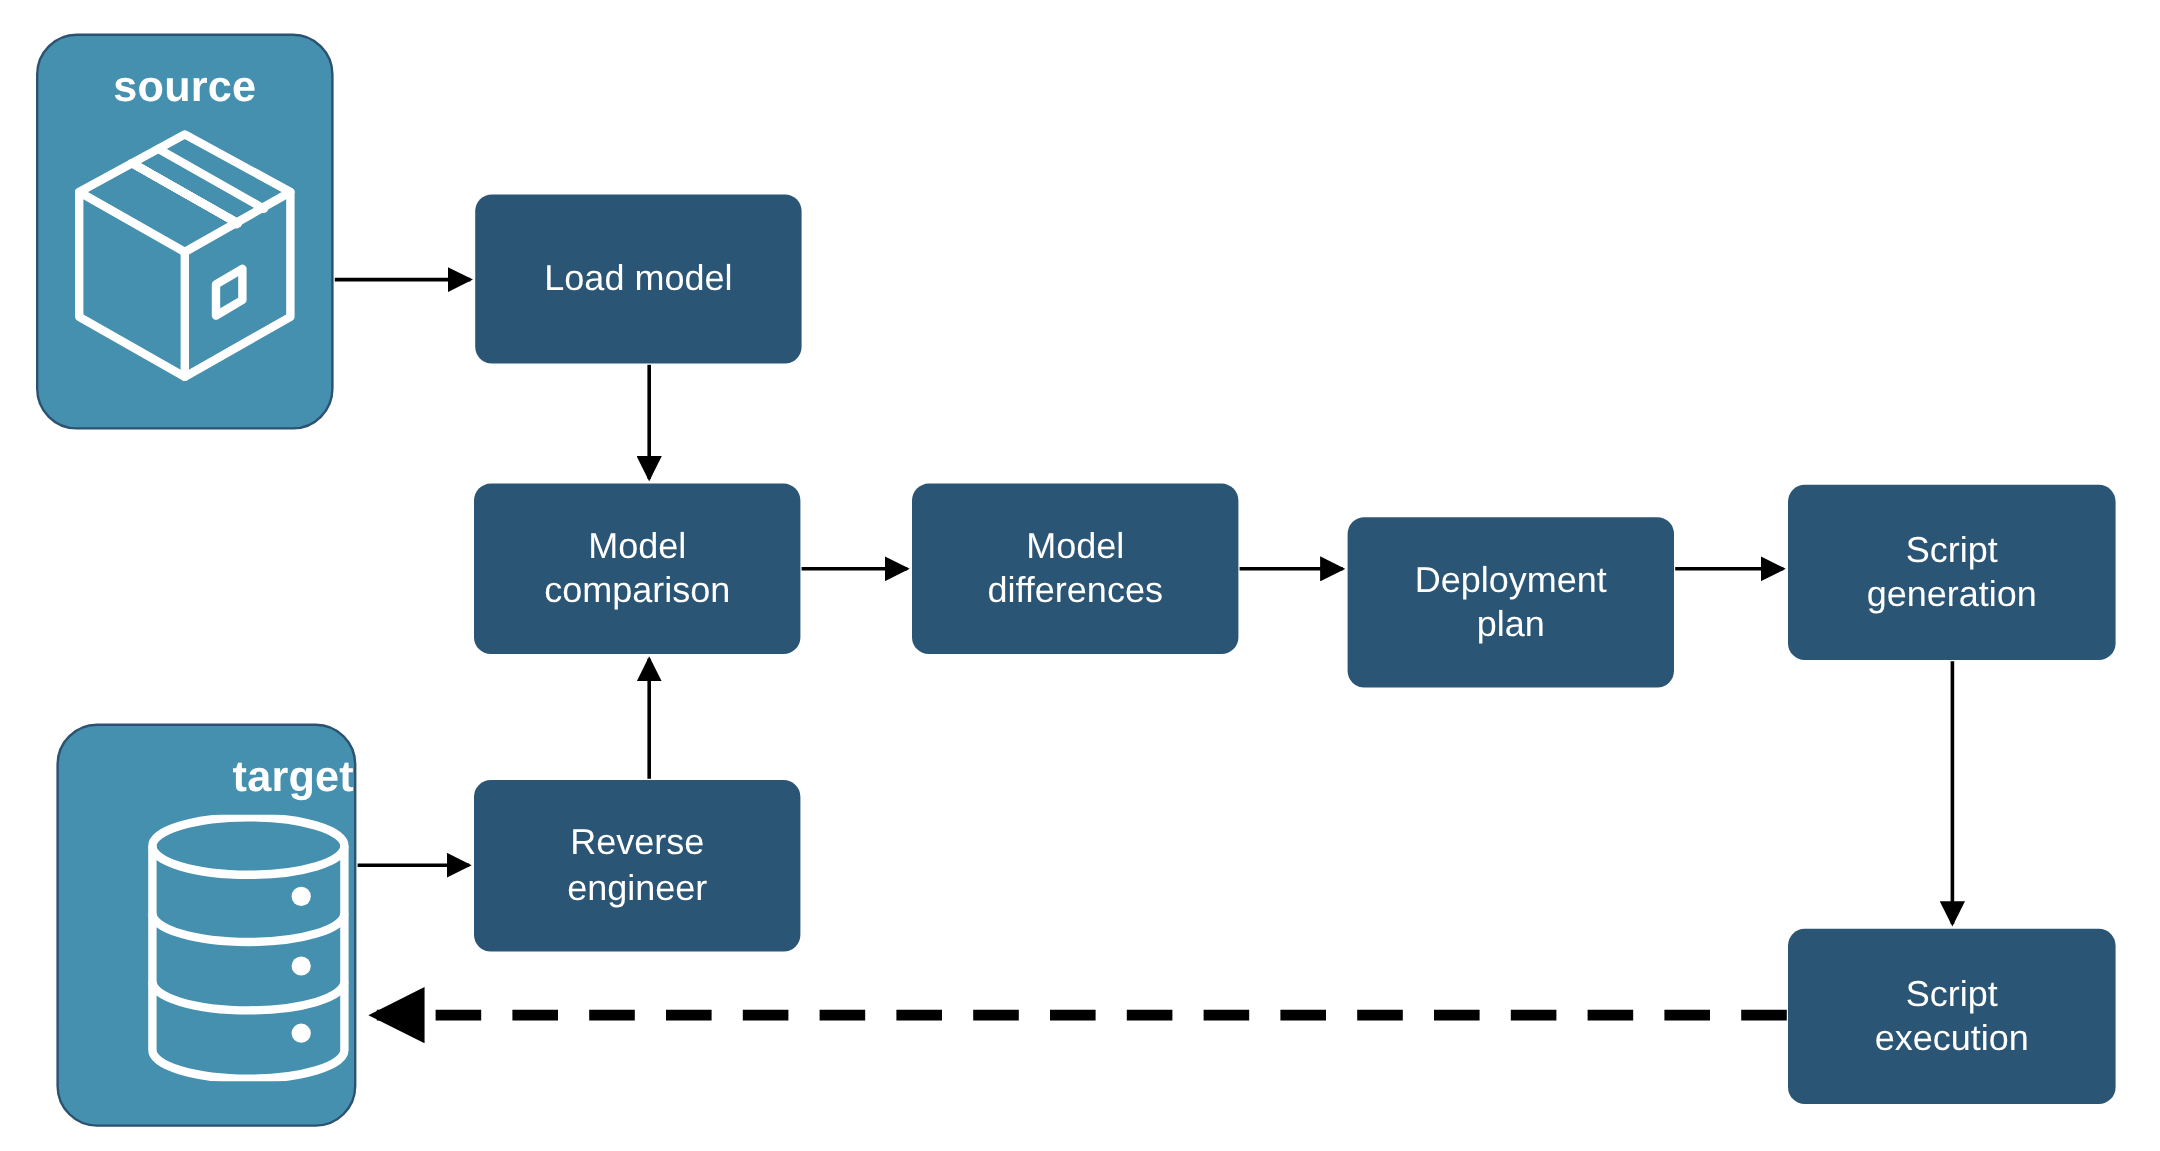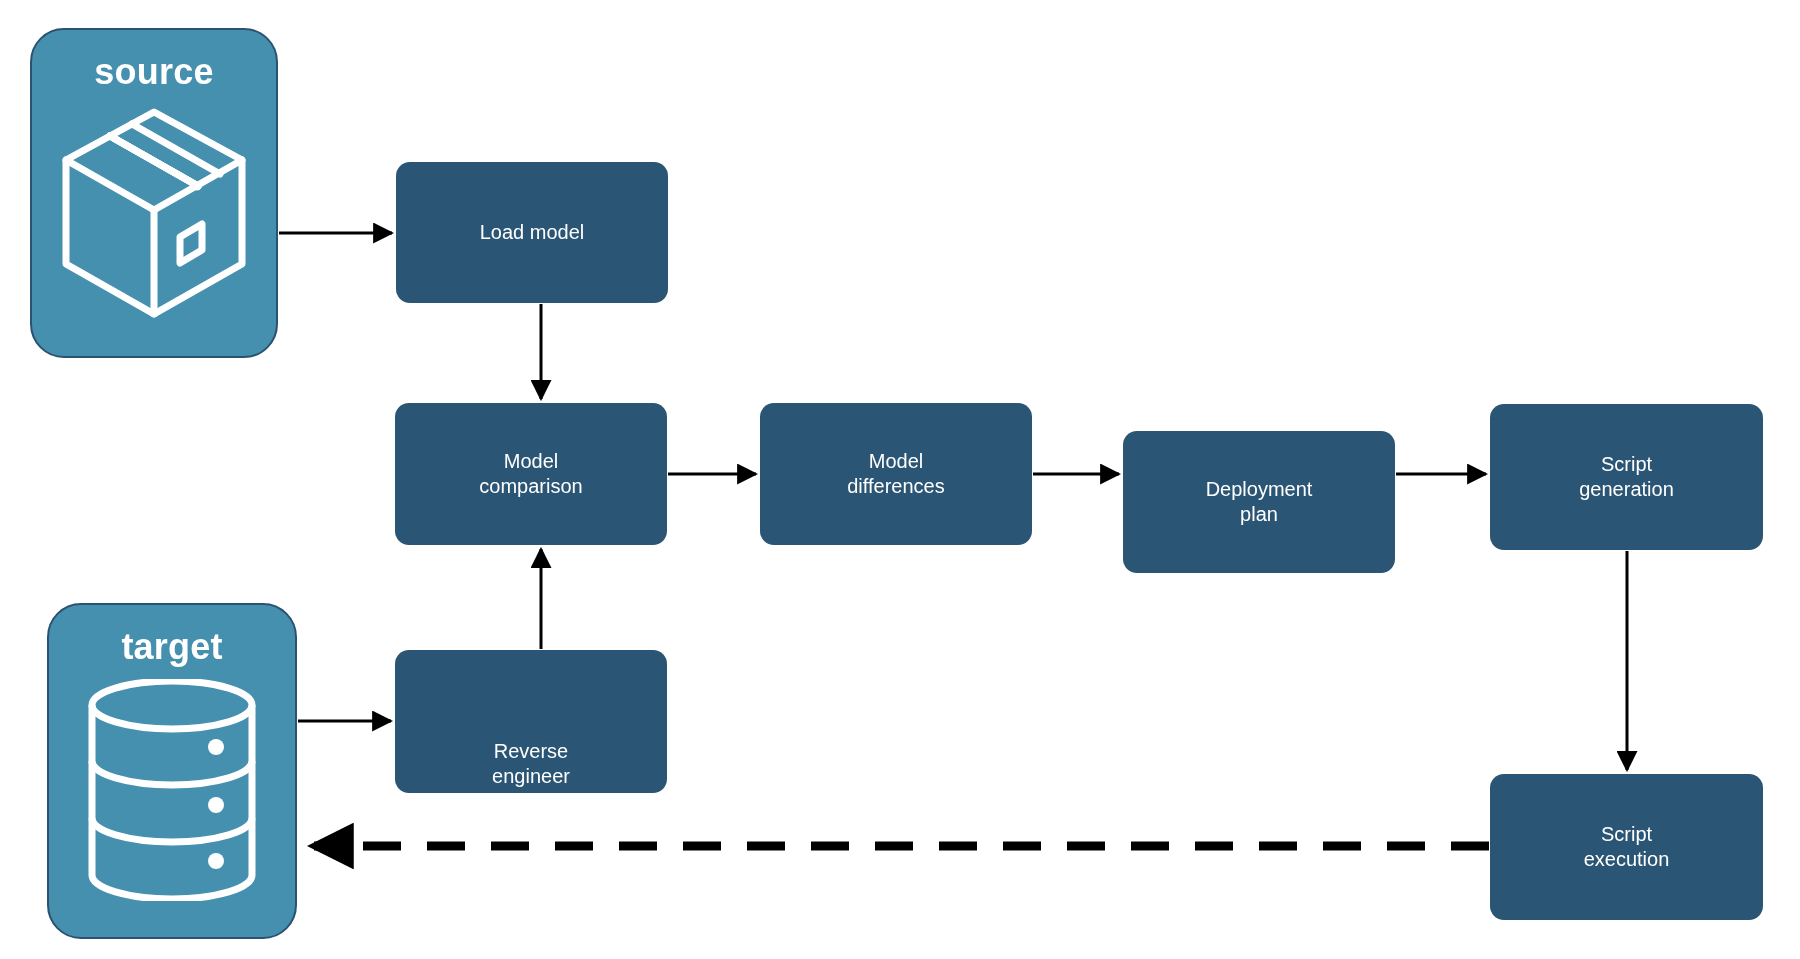--- a/index.html
+++ b/index.html
@@ -44,21 +44,21 @@
   .proc-box {
     position: absolute;
     background: #2B5574;
     border-radius: 14px;
     box-sizing: border-box;
     display: flex;
     align-items: center;
     justify-content: center;
     text-align: center;
     color: #ffffff;
-    font-size: 20px;
+    font-size: 30px;
     line-height: 1.24;
     padding: 4px 10px;
     user-select: none;
   }
   .proc-label {
     display: block;
     white-space: pre-line;
   }
   
   #edges {
@@ -121,21 +121,21 @@
         <path d="M56 34 L144 84 M100 108 L100 108"></path>
         <path d="M144 84 L144 84"></path>
 
         <path d="M78 22 L166 72"></path>
 
         <path d="M126 135 L148 122 L148 148 L126 161 Z"></path>
       </g>
     </svg>
   </div>
 
-  <div class="endpoint-card" id="card-target" style="left:47px; top:603px; width:250px; height:336px; padding-top:24px;">
+  <div class="endpoint-card" id="card-target" style="left:47px; top:603px; width:250px; height:336px; padding-top:24px;align-items:flex-end;">
     <span class="endpoint-title">target</span>
     <svg class="endpoint-icon" width="176" height="222" viewBox="0 0 176 222" xmlns="http://www.w3.org/2000/svg" style="margin-top:14px;">
       <g fill="none" stroke="#ffffff" stroke-width="7" stroke-linejoin="round">
 
         <path d="M8 26 L8 196"></path>
         <path d="M168 26 L168 196"></path>
 
         <path d="M8 196 A80 24 0 0 0 168 196"></path>
 
         <ellipse cx="88" cy="26" rx="80" ry="24"></ellipse>
@@ -168,21 +168,21 @@
   <div class="proc-box" style="left:1123px; top:403px; width:272px; height:142px;margin-top:28px;">
     <span class="proc-label">Deployment
 plan</span>
   </div>
 
   <div class="proc-box" style="left:1490px; top:404px; width:273px; height:146px;">
     <span class="proc-label">Script
 generation</span>
   </div>
 
-  <div class="proc-box" style="left:395px; top:650px; width:272px; height:143px;align-items:flex-end;">
+  <div class="proc-box" style="left:395px; top:650px; width:272px; height:143px;">
     <span class="proc-label">Reverse
 engineer</span>
   </div>
 
   <div class="proc-box" style="left:1490px; top:774px; width:273px; height:146px;">
     <span class="proc-label">Script
 execution</span>
   </div>
 
 </div>

